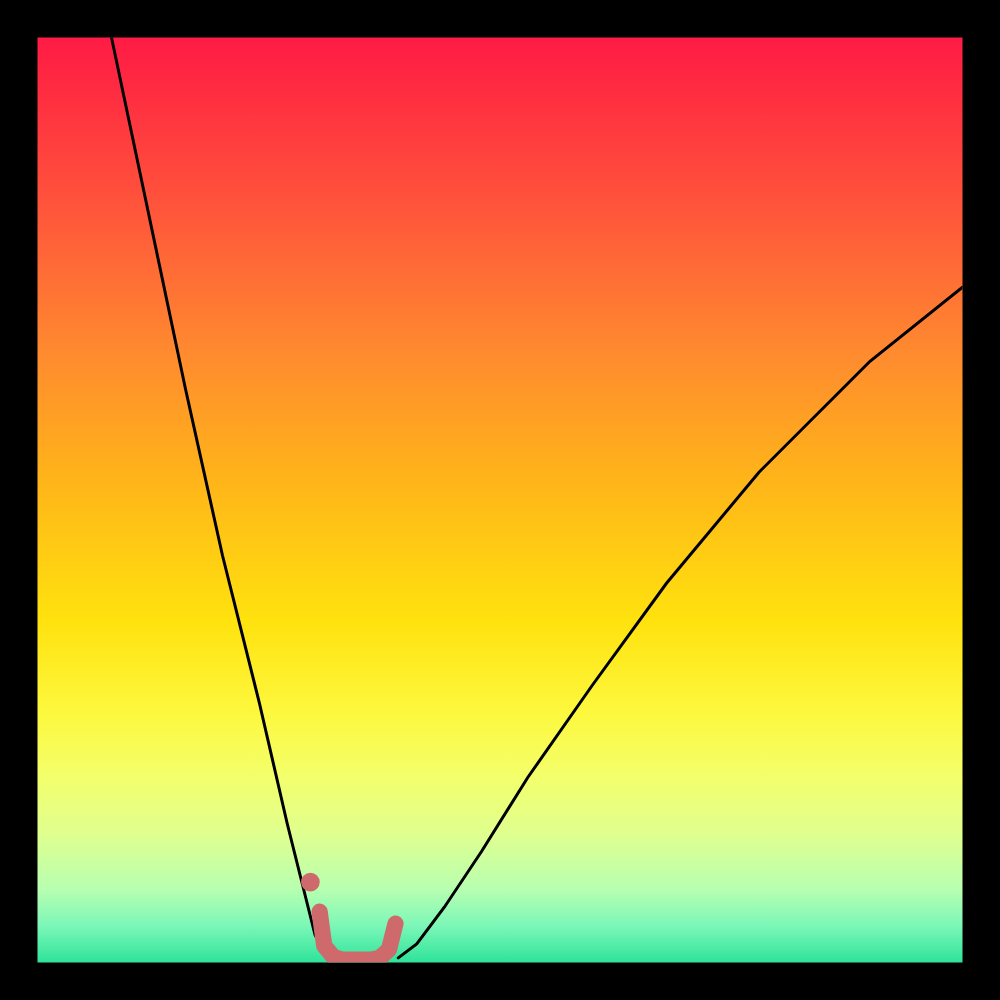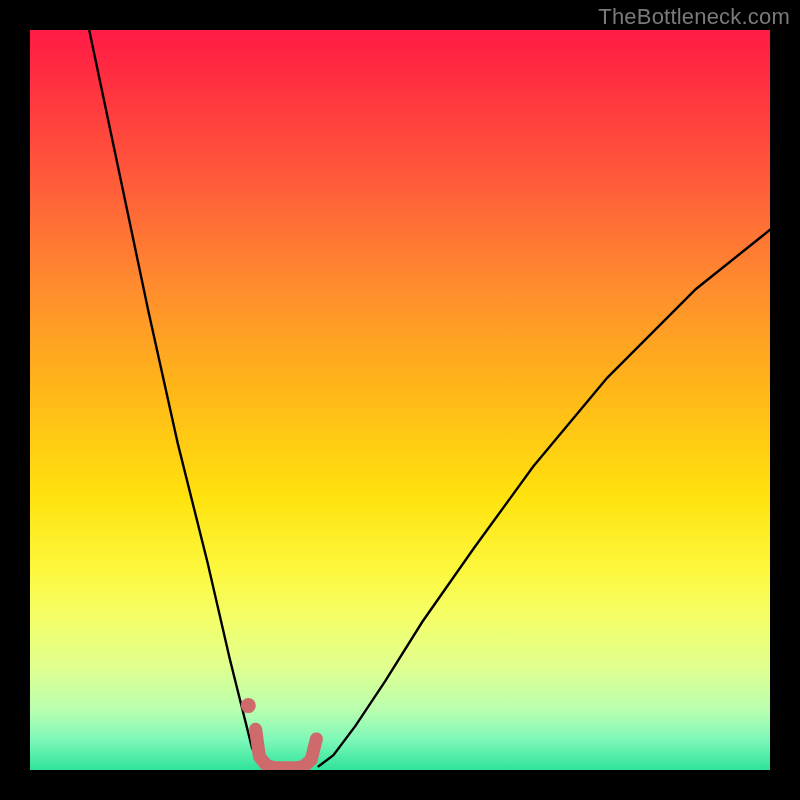--- a/index.html
+++ b/index.html
@@ -55,21 +55,20 @@
   }
   svg.curves {
     position: absolute;
     inset: 0;
   }
 </style>
 </head>
 <body>
 
 <div class="frame">
-  <div class="watermark">TheBottleneck.com</div>
   <div class="plot">
     <div class="gradient"></div>
     <svg class="curves" viewBox="0 0 740 740" preserveAspectRatio="none">
       <path id="left-curve" fill="none" stroke="#000" stroke-width="2.4" stroke-linecap="round" d="M59.20 0.00 L88.80 140.60 L118.40 281.20 L148.00 414.40 L177.60 532.80 L199.80 629.00 L214.60 688.20 L222.00 717.80 L229.40 732.60 L236.80 736.30"></path>
       <path id="right-curve" fill="none" stroke="#000" stroke-width="2.4" stroke-linecap="round" d="M288.60 736.30 L303.40 725.20 L325.60 695.60 L355.20 651.20 L392.20 592.00 L444.00 518.00 L503.20 436.60 L577.20 347.80 L666.00 259.00 L740.00 199.80"></path>
       <path id="marker-curve" fill="none" stroke="#cf6a6c" stroke-width="13" stroke-linecap="round" stroke-linejoin="round" d="M225.70 699.30 L229.40 726.68 L236.80 735.56 L244.20 737.78 L251.60 737.78 L259.00 737.78 L266.40 737.78 L273.80 736.30 L281.20 729.64 L286.38 708.92"></path>
       <circle id="marker-dot" r="7.5" fill="#cf6a6c" cx="218.30" cy="675.62"></circle>
     </svg>
   </div>
 </div>

